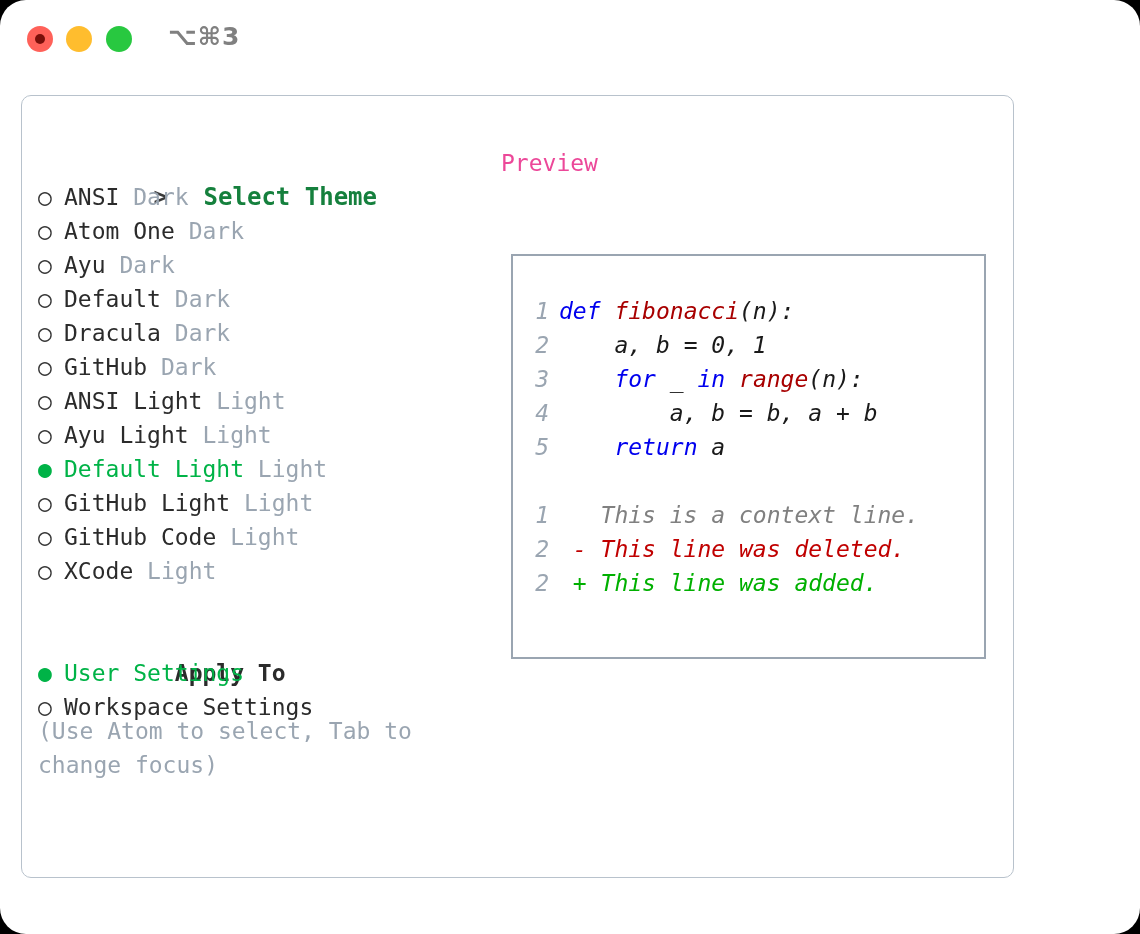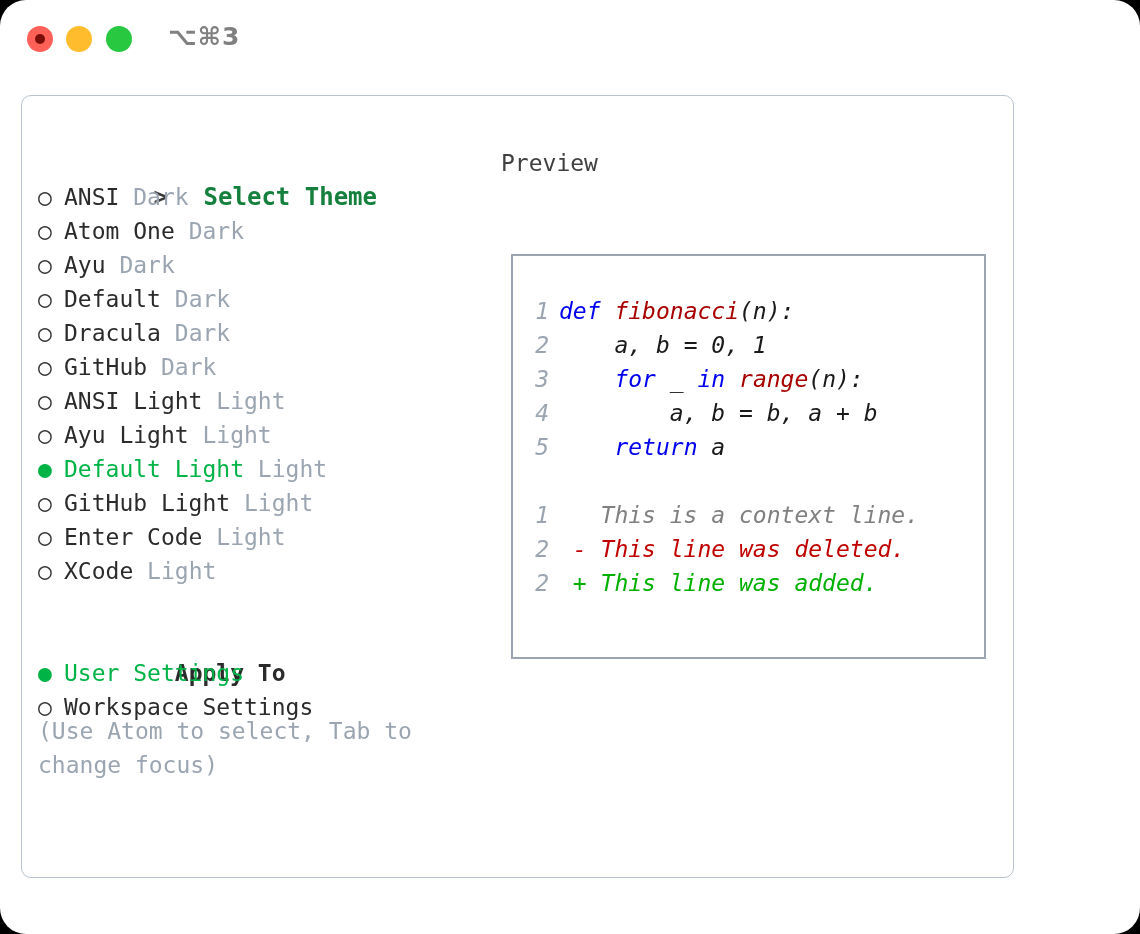--- a/index.html
+++ b/index.html
@@ -124,21 +124,21 @@
   
   #right-col {
     position: absolute;
     left: 479px;
     top: 50px;
     width: 490px;
   }
   #preview-title {
     font-size: 23px;
     line-height: 34px;
-    color: #404040;
+    color: #ec4899;
     white-space: pre;
   }
   #preview-box {
     position: absolute;
     left: 10px;
     top: 108px;
     width: 475px;
     height: 405px;
     border: 2px solid #9aa5b1;
     box-sizing: border-box;
@@ -189,21 +189,21 @@
           <div class="row"><span class="bullet">○</span><span class="label">ANSI</span><span class="variant"> Dark</span></div>
           <div class="row"><span class="bullet">○</span><span class="label">Atom One</span><span class="variant"> Dark</span></div>
           <div class="row"><span class="bullet">○</span><span class="label">Ayu</span><span class="variant"> Dark</span></div>
           <div class="row"><span class="bullet">○</span><span class="label">Default</span><span class="variant"> Dark</span></div>
           <div class="row"><span class="bullet">○</span><span class="label">Dracula</span><span class="variant"> Dark</span></div>
           <div class="row"><span class="bullet">○</span><span class="label">GitHub</span><span class="variant"> Dark</span></div>
           <div class="row"><span class="bullet">○</span><span class="label">ANSI Light</span><span class="variant"> Light</span></div>
           <div class="row"><span class="bullet">○</span><span class="label">Ayu Light</span><span class="variant"> Light</span></div>
           <div class="row selected"><span class="bullet sel">●</span><span class="label">Default Light</span><span class="variant"> Light</span></div>
           <div class="row"><span class="bullet">○</span><span class="label">GitHub Light</span><span class="variant"> Light</span></div>
-          <div class="row"><span class="bullet">○</span><span class="label">Enter Code</span><span class="variant"> Light</span></div>
+          <div class="row"><span class="bullet">○</span><span class="label">GitHub Code</span><span class="variant"> Light</span></div>
           <div class="row"><span class="bullet">○</span><span class="label">XCode</span><span class="variant"> Light</span></div>
         </div>
 
       <div class="spacer"></div>
 
       <div class="row section-title">
         <span class="bullet"> </span><span class="label">Apply To</span>
       </div>
       <div id="apply-rows">
           <div class="row selected"><span class="bullet sel">●</span><span class="label">User Settings</span></div>

